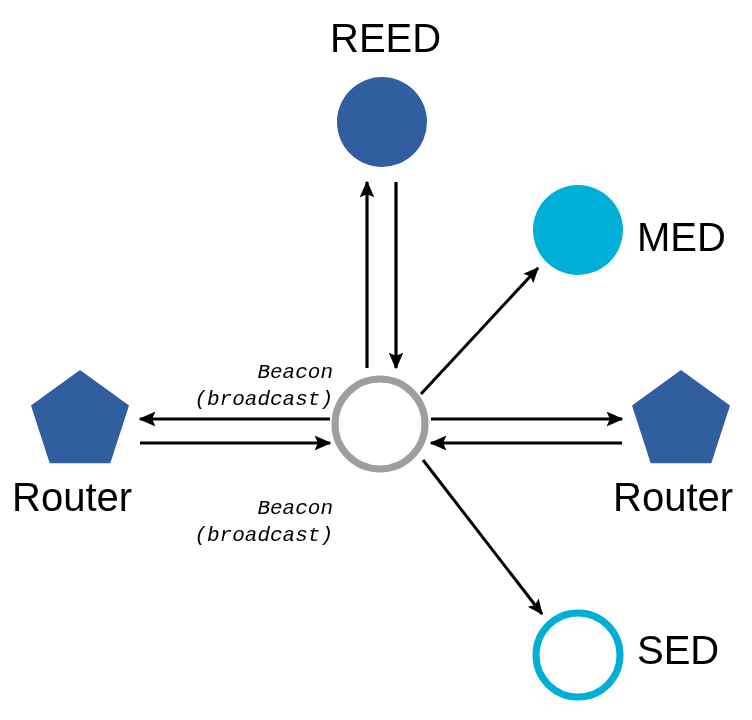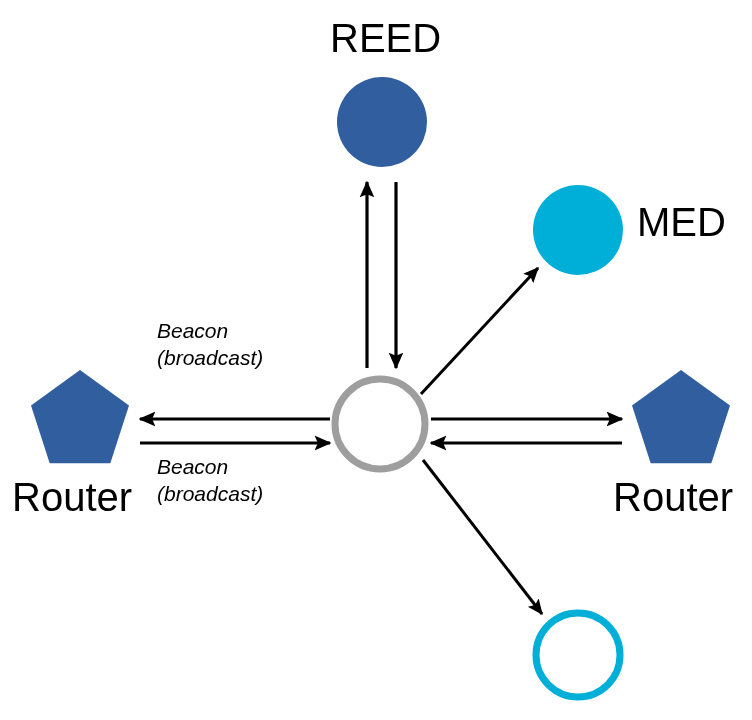--- a/index.html
+++ b/index.html
@@ -35,31 +35,32 @@
     position: absolute;
     font-family: "Liberation Sans", sans-serif;
     font-size: 40px;
     font-weight: 400;
     color: #000000;
     white-space: nowrap;
     line-height: 1;
   }
   .edge-label {
     position: absolute;
-    font-family: Liberation Sans, sans-serif;
+    font-family: Liberation Mono, monospace;
     font-style: italic;
     font-size: 21px;
     font-weight: 400;
     color: #000000;
-    text-align: left;
+    text-align: right;
     line-height: 1.30;
     white-space: nowrap;
+    margin-top: 42px;
   }
   #label-reed   { left: 330px; top: 18px;  }
-  #label-med    { left: 637px; top: 202px; }
+  #label-med    { left: 637px; top: 217px; }
   #label-sed    { left: 637px; top: 630px; }
   #label-router-left  { left: 12px;  top: 477px; }
   #label-router-right { left: 613px; top: 477px; }
   #label-beacon-request { left: 157px; top: 317px; width: 176px; }
   #label-beacon         { left: 157px; top: 453px; width: 176px; }
 </style>
 </head>
 <body>
 
 <div id="diagram-root">
@@ -97,20 +98,21 @@
 
     <line x1="431" y1="419" x2="622" y2="419" stroke="#000000" stroke-width="3.2" marker-end="url(#arrowhead-black)"></line>
 
     <line x1="622" y1="443" x2="431" y2="443" stroke="#000000" stroke-width="3.2" marker-end="url(#arrowhead-black)"></line>
   </svg>
 
   <div class="node-label" id="label-reed">REED</div>
 
   <div class="node-label" id="label-med">MED</div>
 
+  <div class="node-label" id="label-sed">SED</div>
 
   <div class="node-label" id="label-router-left">Router</div>
 
   <div class="node-label" id="label-router-right">Router</div>
 
   <div class="edge-label" id="label-beacon-request">
     <div>Beacon</div>
     <div>(broadcast)</div>
   </div>
 

